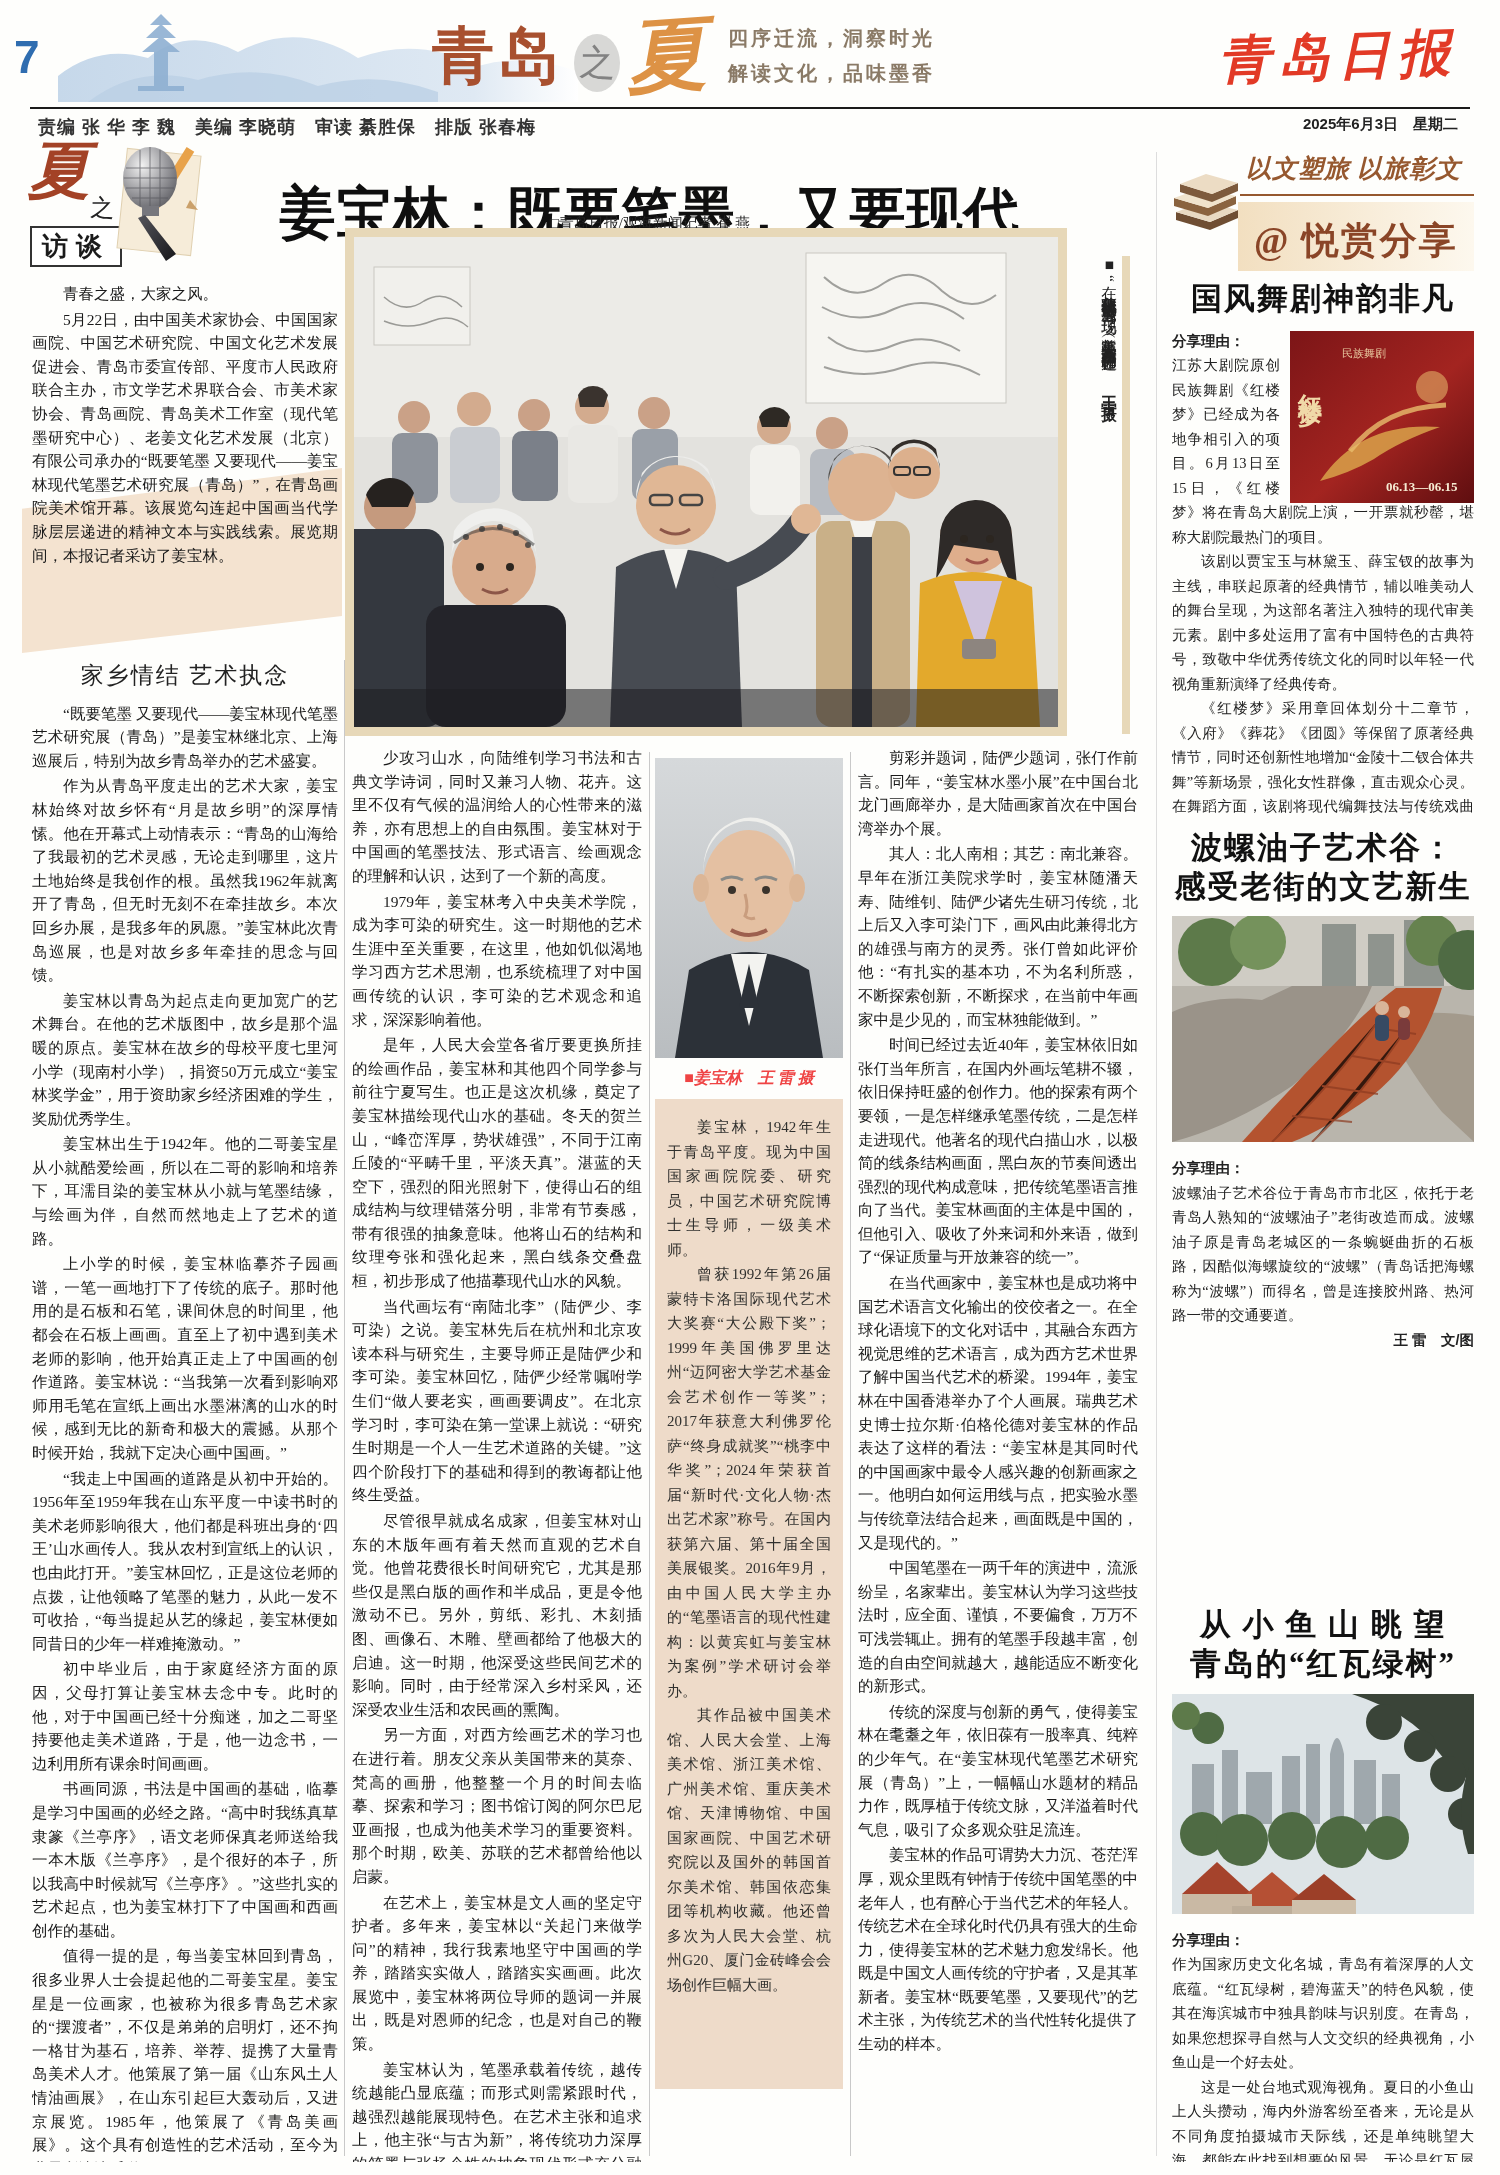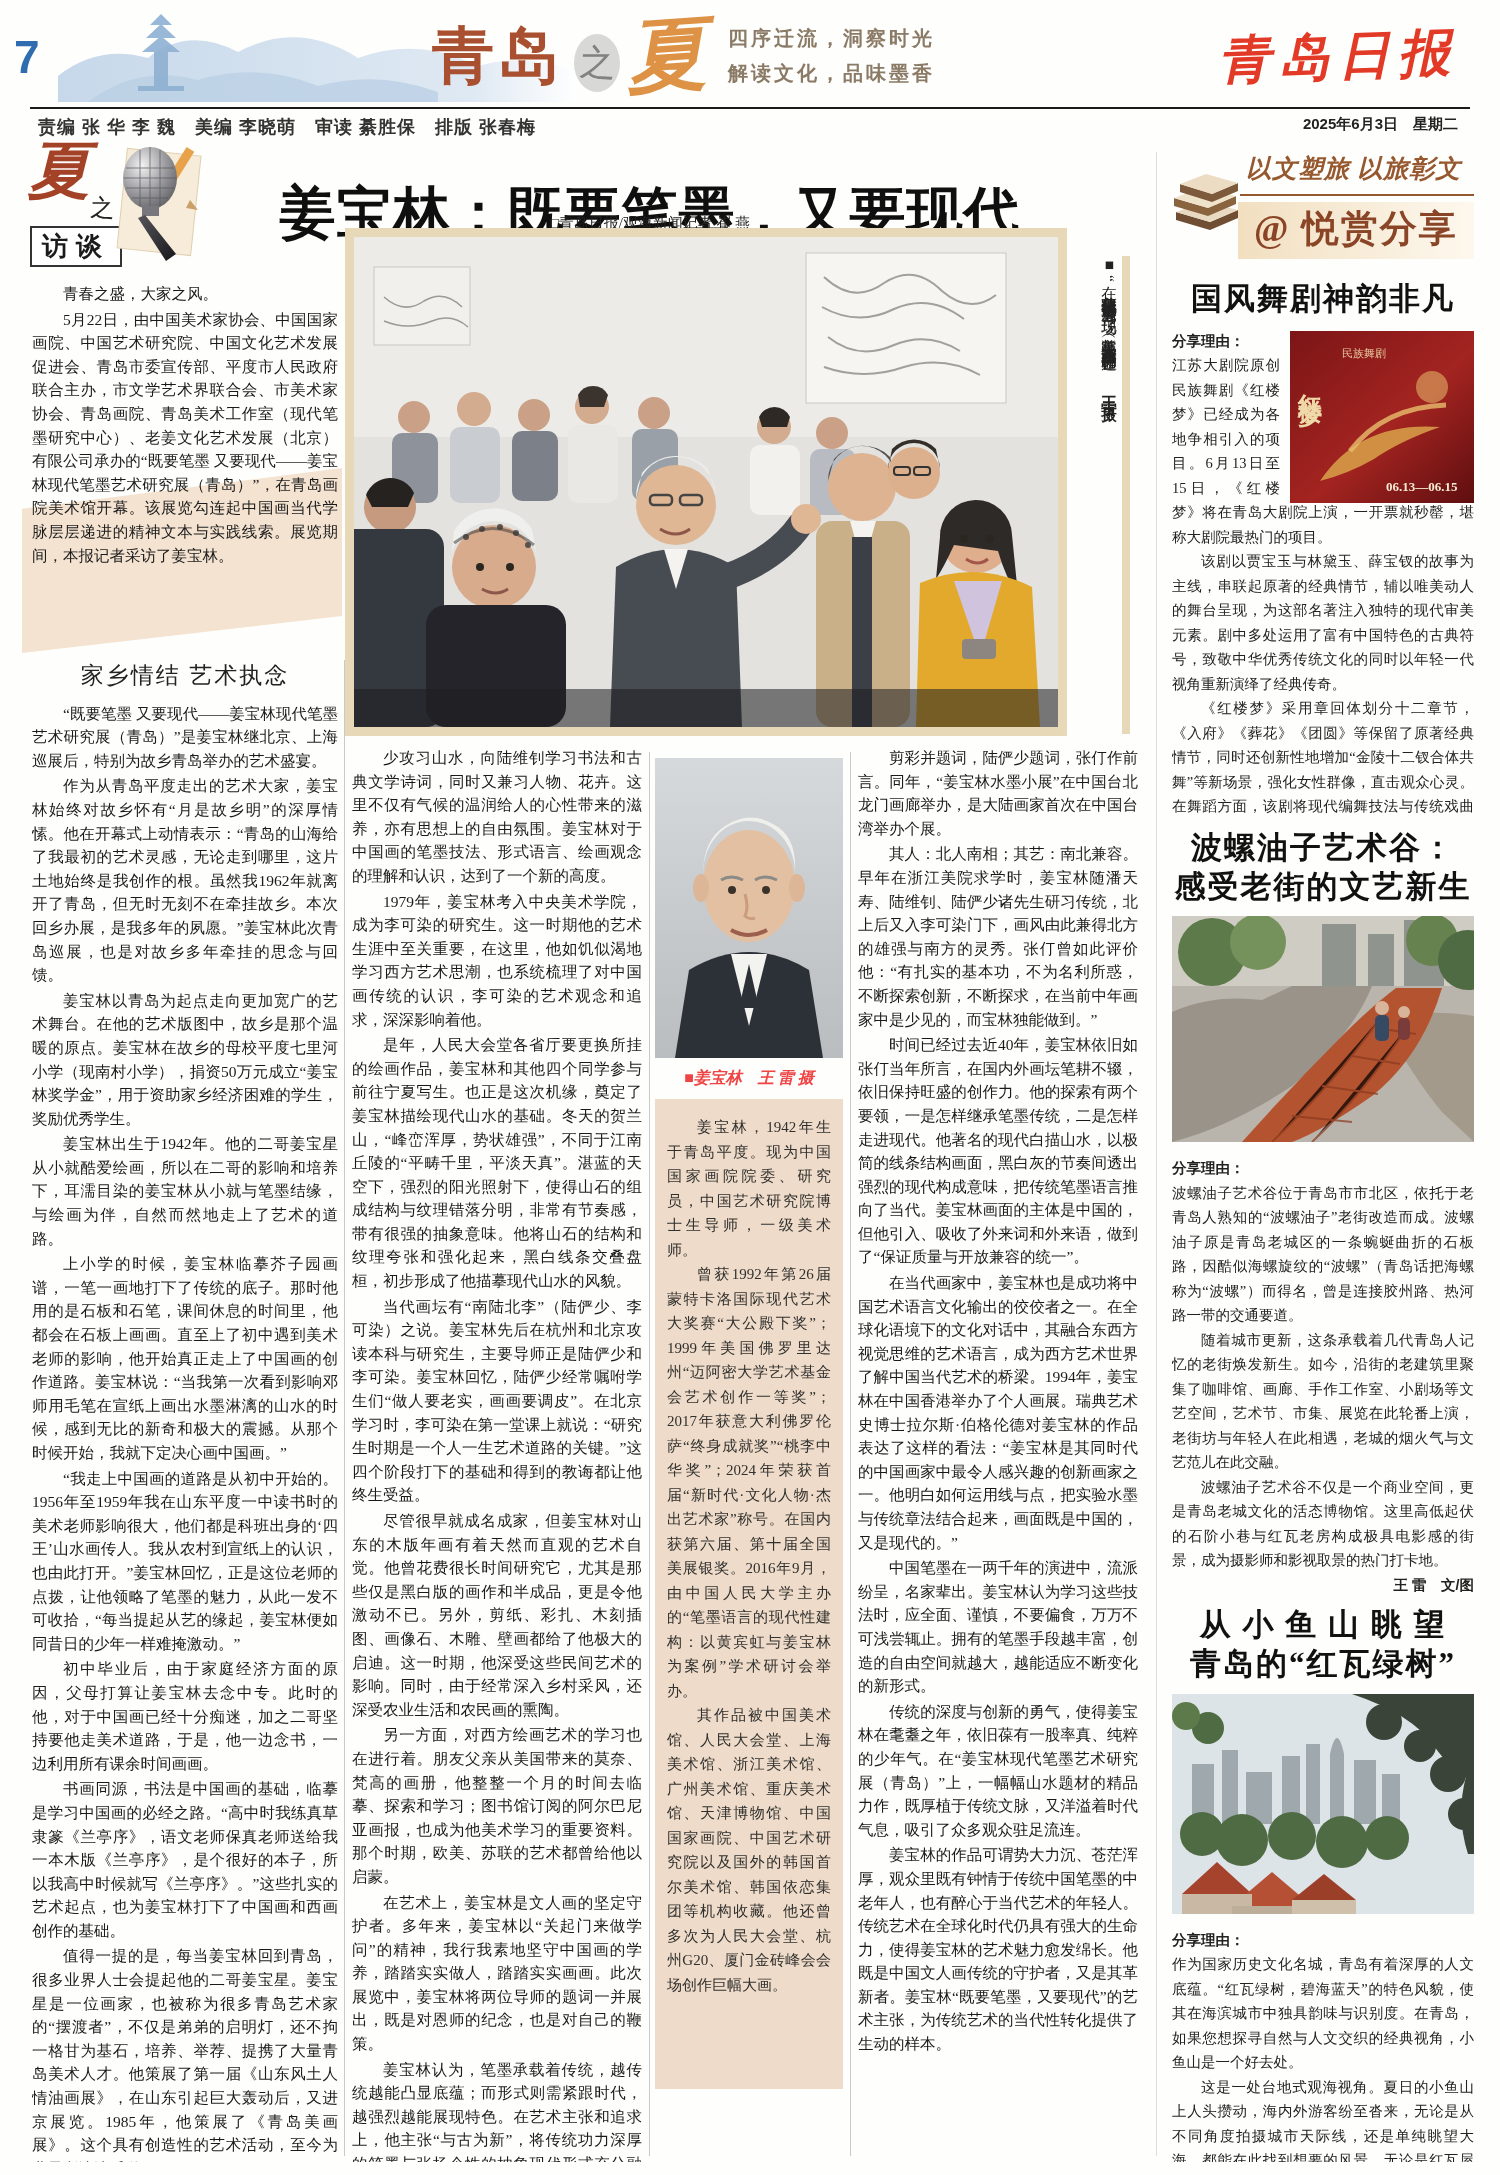--- a/index.html
+++ b/index.html
@@ -64,21 +64,21 @@
           font-size:15px;line-height:24.5px;text-align:justify;color:#30302e;}
   .biobox p{margin:0;text-indent:2em;}
   
   .sidebar{position:absolute;left:1172px;top:148px;width:302px;height:2014px;overflow:hidden;}
   .sbhead{position:relative;height:118px;}
   .sbhead svg{position:absolute;left:-2px;top:14px;}
   .sbt1{position:absolute;left:74px;top:4px;font-size:25px;font-weight:bold;font-style:italic;
         color:#96582f;letter-spacing:1px;white-space:nowrap;}
   .sbt1line{position:absolute;left:68px;right:0;top:46px;height:2px;background:#96582f;}
   .sbt2{position:absolute;left:66px;top:54px;font-size:37px;font-weight:900;color:#8a4527;
-        background:linear-gradient(90deg,#f2dfc0,#fdf8ee);padding:2px 16px 5px;letter-spacing:2px;}
+        background:linear-gradient(90deg,#f2dfc0,#fdf8ee);padding:14px 16px 5px;letter-spacing:2px;}
   .sbh2{text-align:center;font-size:31px;font-weight:900;letter-spacing:2px;color:#111;
         line-height:1.25;margin:14px 0 10px;}
   .sbbody{font-size:14.5px;line-height:24.5px;text-align:justify;color:#222;overflow:hidden;}
   .sbbody p{margin:0;text-indent:2em;}
   .sbbody .lead{text-indent:0;}
   .sbbody .lead b{display:block;text-indent:0;}
   .attr{float:right;font-weight:bold;font-family:"Liberation Sans",sans-serif;font-size:14.5px;}
   .poster{float:right;width:184px;height:144px;margin:2px 0 6px 10px;}
   .sbphoto{width:302px;margin:4px 0 10px;}
   .b1{height:486px;} .b2{height:436px;} .b3{height:268px;}
@@ -420,24 +420,20 @@
             <rect x="203" y="99" width="14" height="26" rx="5" fill="#374a63"></rect>
           </g>
         <g>
             <circle cx="232" cy="96" r="6" fill="#d8b59a"></circle>
             <rect x="226" y="102" width="12" height="22" rx="5" fill="#7a3b3b"></rect>
           </g>
       </svg>
     </div>
     <div class="sbbody b2" data-name="sidebar-item-2-body">
       <p class="lead"><b data-name="share-label">分享理由：</b><span data-name="item-2-lead">波螺油子艺术谷位于青岛市市北区，依托于老青岛人熟知的“波螺油子”老街改造而成。波螺油子原是青岛老城区的一条蜿蜒曲折的石板路，因酷似海螺旋纹的“波螺”（青岛话把海螺称为“波螺”）而得名，曾是连接胶州路、热河路一带的交通要道。</span></p>
-      <div data-name="item-2-paragraphs">
-          <p>随着城市更新，这条承载着几代青岛人记忆的老街焕发新生。如今，沿街的老建筑里聚集了咖啡馆、画廊、手作工作室、小剧场等文艺空间，艺术节、市集、展览在此轮番上演，老街坊与年轻人在此相遇，老城的烟火气与文艺范儿在此交融。</p>
-          <p>波螺油子艺术谷不仅是一个商业空间，更是青岛老城文化的活态博物馆。这里高低起伏的石阶小巷与红瓦老房构成极具电影感的街景，成为摄影师和影视取景的热门打卡地。</p>
-        </div>
       <div style="text-align:right;">
           <span class="attr" data-name="item-2-author">王 雷　文/图</span>
         </div>
     </div>
 
     <h2 class="sbh2" data-name="sidebar-item-3-heading">
       <span>从 小 鱼 山 眺 望</span><br>
       <span>青岛的“红瓦绿树”</span>
     </h2>
     <div class="sbphoto" data-name="xiaoyushan-view-photo">

